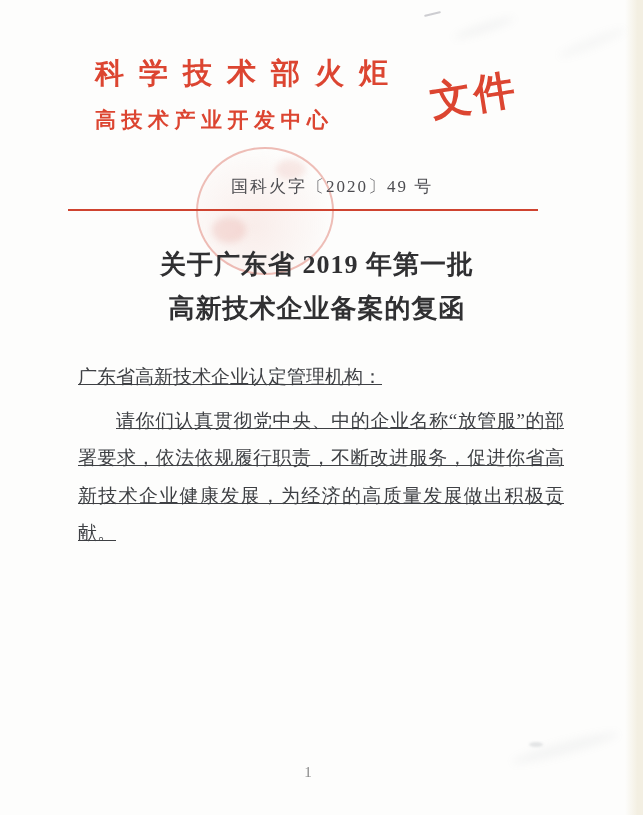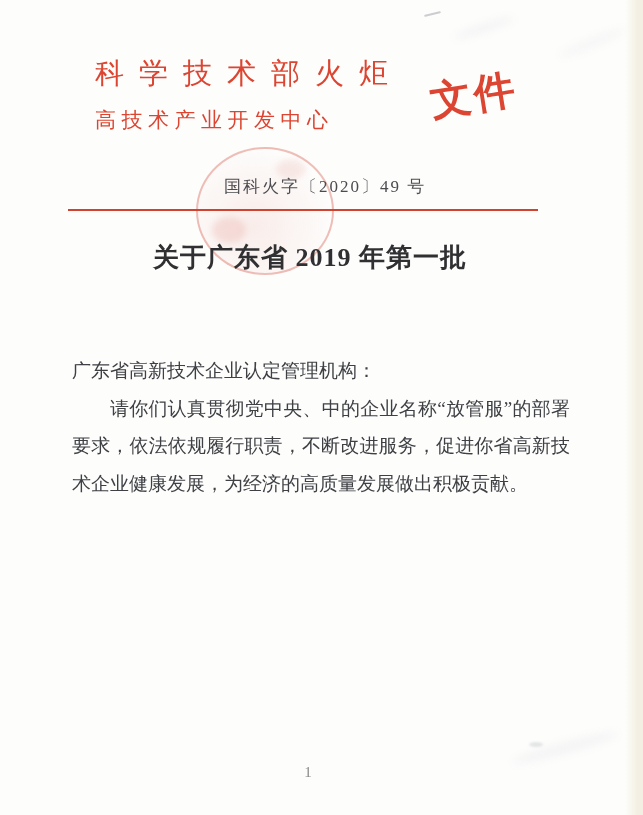--- a/index.html
+++ b/index.html
@@ -33,55 +33,55 @@
   }
   .seal::before{
     content:"";position:absolute;left:14px;top:68px;width:34px;height:26px;
     background:rgba(221,118,104,.18);filter:blur(3px);border-radius:50%;
   }
   .seal::after{
     content:"";position:absolute;left:78px;top:10px;width:30px;height:20px;
     background:rgba(221,118,104,.14);filter:blur(3px);border-radius:50%;
   }
   
-  .issuer{position:absolute;left:95px;top:50px;color:#dc4531;font-weight:normal;}
+  .issuer{position:absolute;left:95px;top:50px;color:#dc4531;font-weight:bold;}
   .issuer-line1{
     font-size:29px;letter-spacing:15px;white-space:nowrap;line-height:47px;
   }
   .issuer-line2{
     font-size:21px;letter-spacing:5.5px;white-space:nowrap;line-height:47px;
   }
   .doc-type{
     position:absolute;left:430px;top:68px;
     color:#dc4531;font-weight:bold;font-size:41px;letter-spacing:3px;
     transform:rotate(-9deg);white-space:nowrap;
   }
   
   .doc-number{
-    position:absolute;left:80px;top:175px;width:490px;
+    position:absolute;left:87px;top:175px;width:490px;
     text-align:center;font-size:17px;color:#4c4c50;letter-spacing:2px;
     white-space:nowrap;
   }
   .red-rule{
     position:absolute;left:68px;top:209px;width:470px;height:2px;
     background:#cf4330;
   }
   
   .title{
-    position:absolute;left:70px;top:235px;width:478px;margin:1px;
+    position:absolute;left:70px;top:235px;width:478px;margin:8px;
     text-align:center;color:#303032;
     font-size:26px;font-weight:bold;line-height:44px;letter-spacing:1px;
   }
   
   .doc-body{
     position:absolute;left:72px;top:352px;width:498px;
     font-size:19px;line-height:37.6px;color:#3e4044;
     text-align:justify;
   }
-  .doc-body p{margin:0;}
+  .doc-body p{margin:6px;text-decoration:underline;}
   .doc-body p.para{text-indent:2em;}
   
   .page-num{
     position:absolute;left:0;top:764px;width:616px;
     text-align:center;font-size:15px;color:#8a8a8a;
   }
 </style>
 </head>
 <body>
 
@@ -103,20 +103,21 @@
     </div>
     <div class="doc-type">文件</div>
   </header>
 
   <div class="doc-number">国科火字〔2020〕49 号</div>
 
   <div class="red-rule"></div>
 
   <h1 class="title">
     <span>关于广东省 2019 年第一批</span><br>
+    <span>高新技术企业备案的复函</span>
   </h1>
 
   <main class="doc-body">
     <p class="salutation">广东省高新技术企业认定管理机构：</p>
     <p class="para">请你们认真贯彻党中央、中的企业名称“放管服”的部署要求，依法依规履行职责，不断改进服务，促进你省高新技术企业健康发展，为经济的高质量发展做出积极贡献。</p>
   </main>
 
   <div class="page-num">1</div>
 
 </div>

